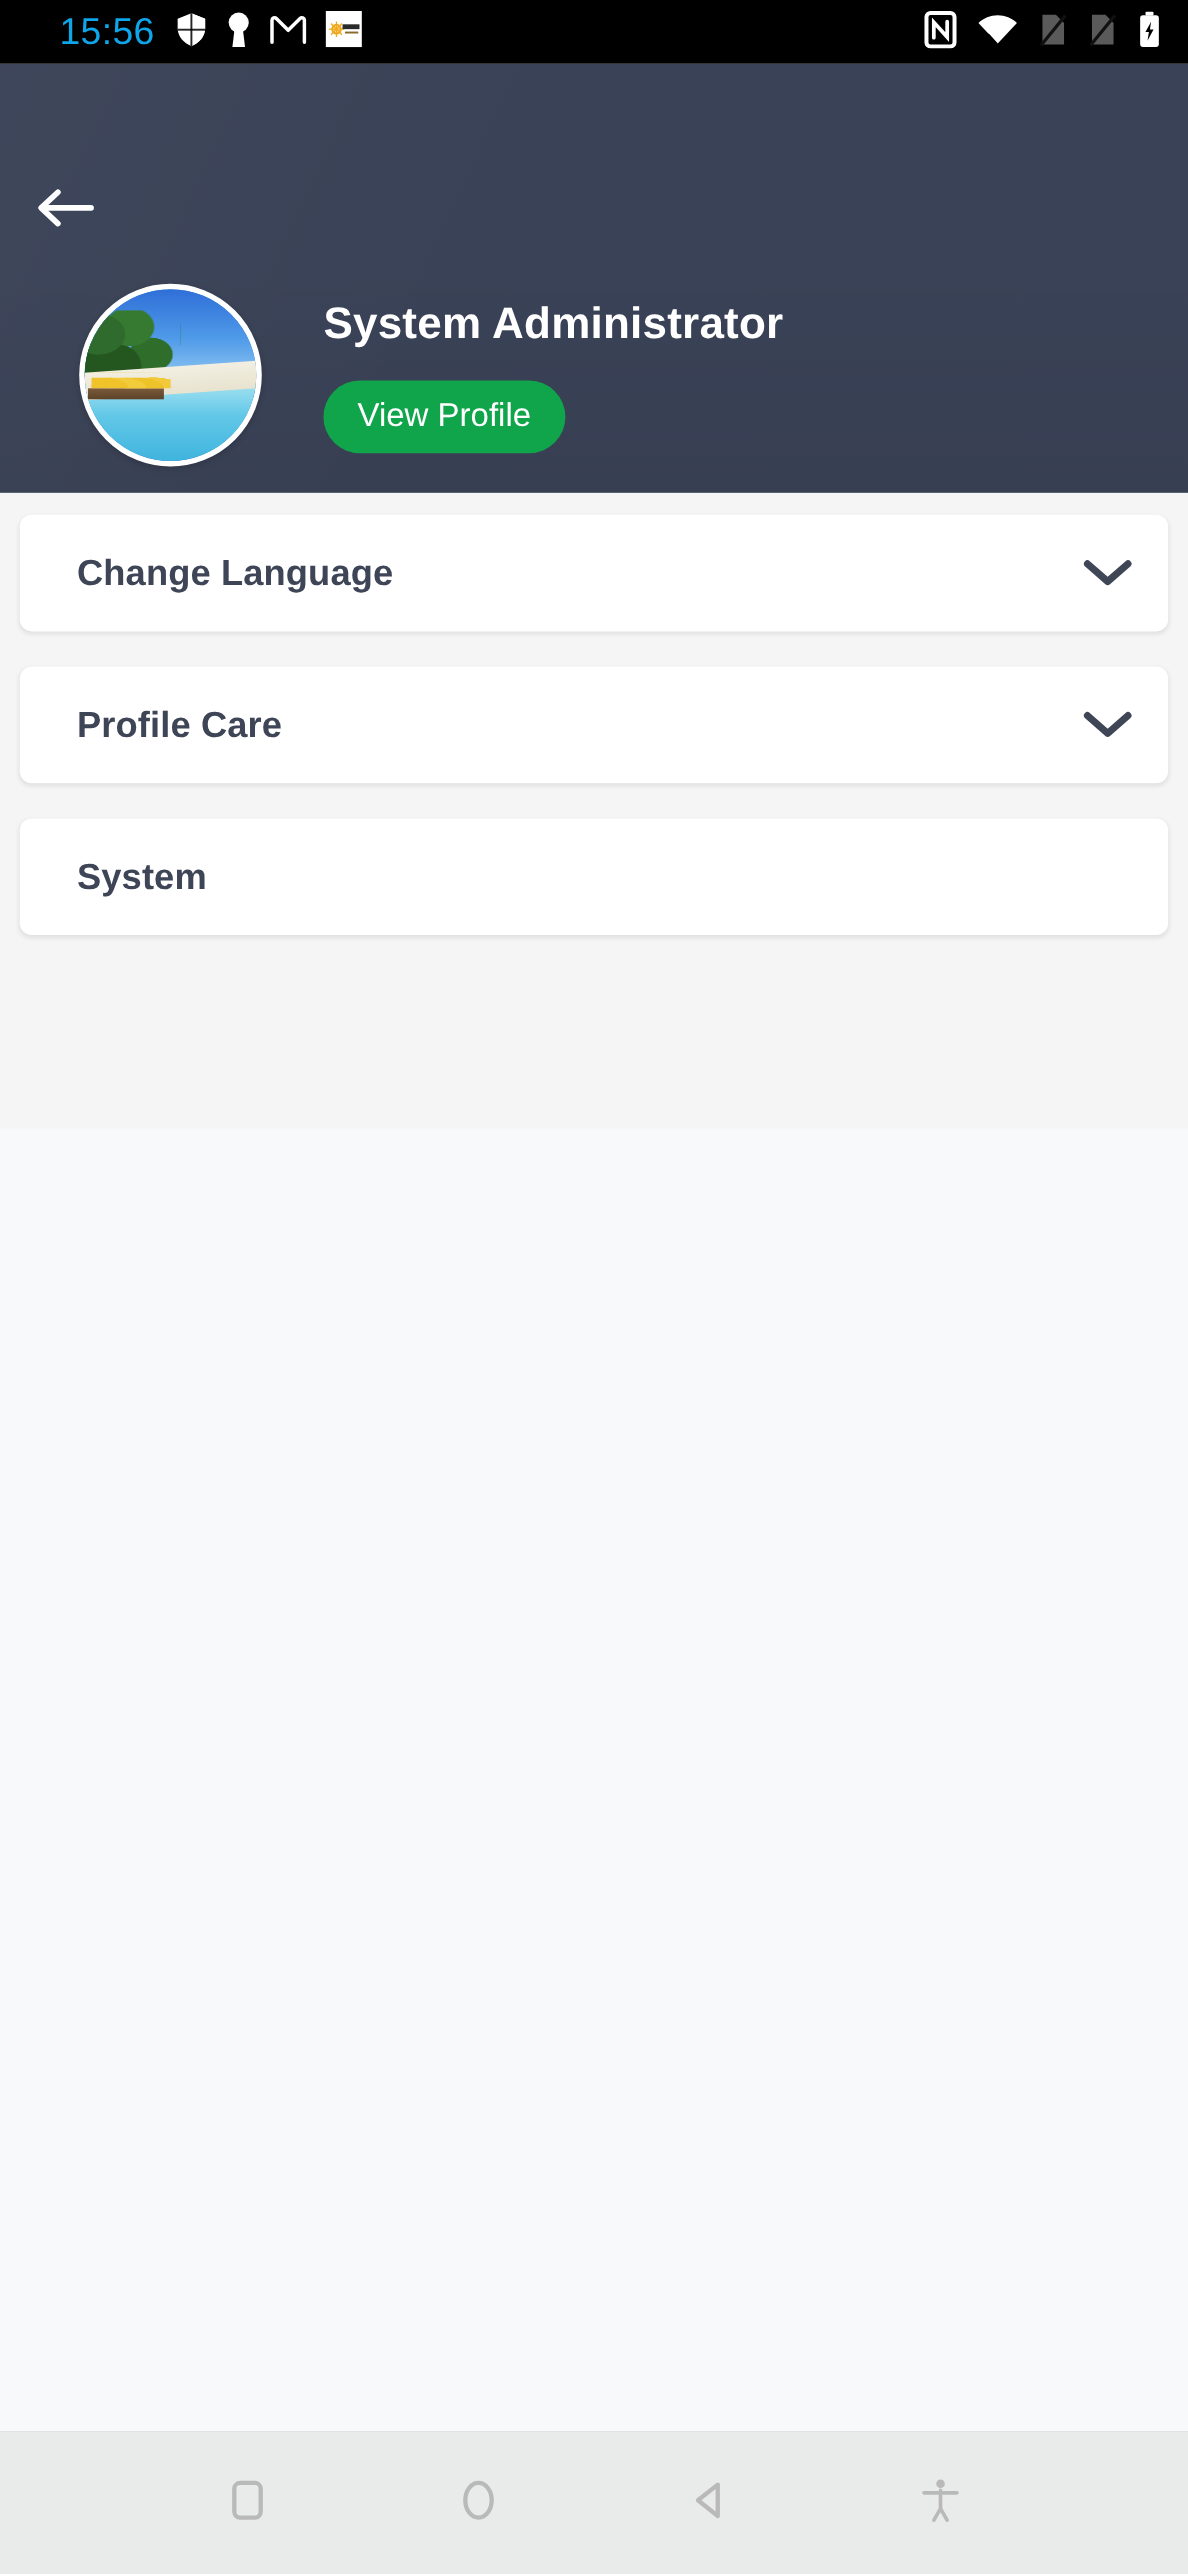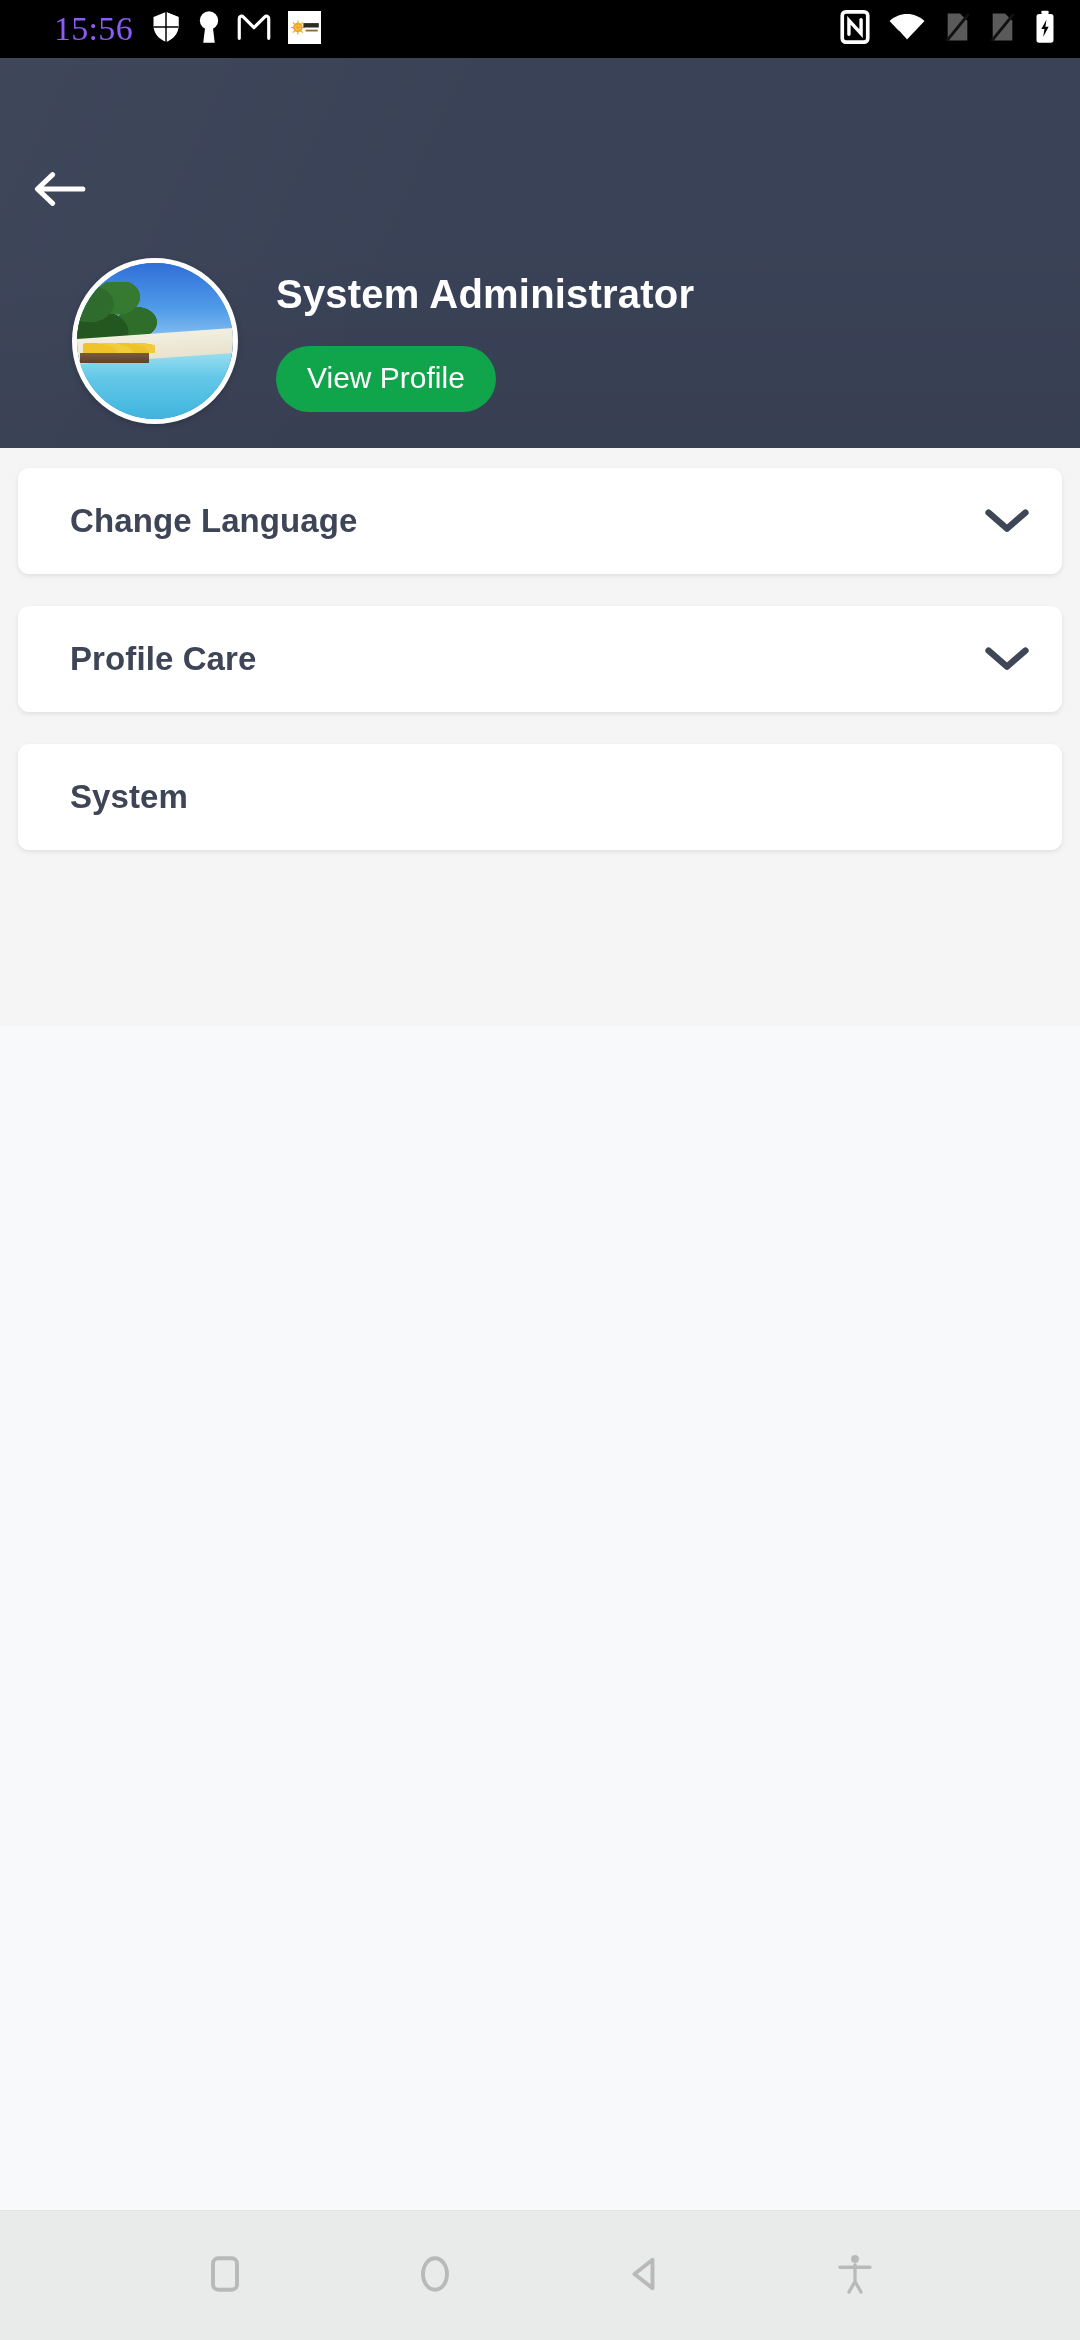--- a/index.html
+++ b/index.html
@@ -20,22 +20,22 @@
   .statusbar {
     height:58px; flex:0 0 58px;
     background:#000000;
     display:flex; align-items:center;
     padding:0 24px 0 54px;
     color:#ffffff;
   }
   .sb-left { display:flex; align-items:center; gap:18px; }
   .sb-clock {
     font-size:34px; letter-spacing:0.3px;
-    color:#8b5cf6; line-height:1;
-    font-family:Liberation Serif, serif;
+    color:#0ea5e9; line-height:1;
+    font-family:Liberation Sans, sans-serif;
   }
   .sb-icons-left { display:flex; align-items:center; gap:17px; }
   .sb-spacer { flex:1 1 auto; }
   .sb-icons-right { display:flex; align-items:center; gap:18px; }
   .sb-ic { display:block; }
 
   
   .header {
     flex:0 0 390px;
     background:#3a4257;
@@ -96,21 +96,21 @@
       radial-gradient(ellipse 50% 100% at 12% 100%, #f0c32a 0%, #f0c32a 70%, transparent 72%),
       radial-gradient(ellipse 50% 100% at 34% 100%, #f3cc3c 0%, #f3cc3c 70%, transparent 72%),
       radial-gradient(ellipse 50% 100% at 56% 100%, #eec229 0%, #eec229 70%, transparent 72%),
       radial-gradient(ellipse 50% 100% at 78% 100%, #f2c93a 0%, #f2c93a 70%, transparent 72%);
   }
   .avatar .hut {
     position:absolute; left:2%; bottom:36%; width:44%; height:6%;
     background:linear-gradient(180deg,#7a5a3a 0%,#5d4329 100%);
   }
   .profile-texts {
-    margin-left:38px; padding-top:14px;
+    margin-left:56px; padding-top:14px;
   }
   .user-name {
     font-size:40px; font-weight:bold; color:#ffffff;
     letter-spacing:0.2px; line-height:1.1;
     white-space:nowrap;
   }
   .view-profile {
     display:inline-block; margin-top:30px;
     background:#10a44b; color:#ffffff;
     font-size:30px; line-height:1;

